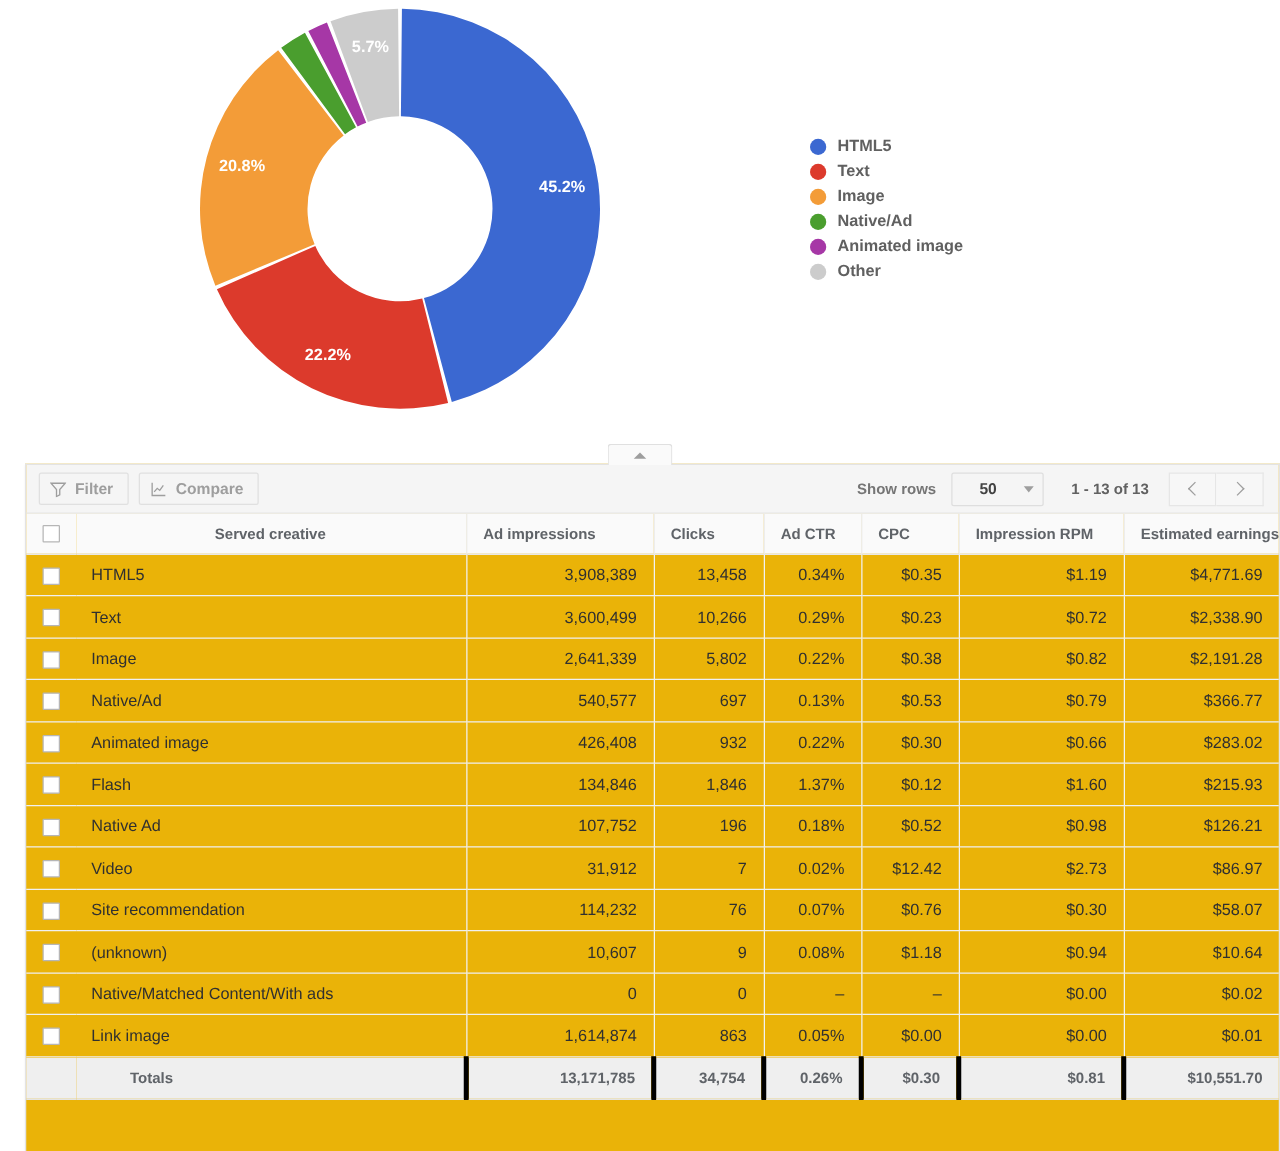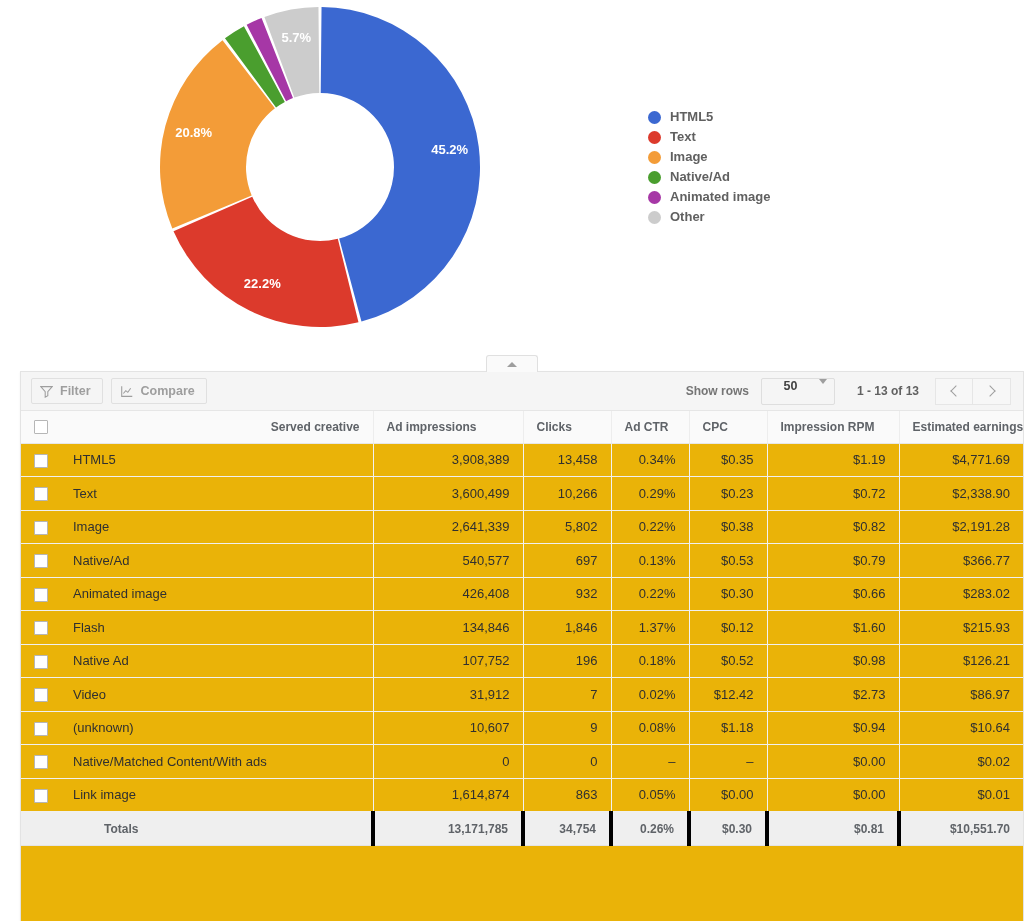--- a/index.html
+++ b/index.html
@@ -131,20 +131,21 @@
     margin-right: 12px;
     white-space: nowrap;
     text-align: right;
   }
   .rows-select {
     width: 74px; height: 27px;
     background: #f5f5f5;
     border: 1px solid #dedede;
     border-radius: 2px;
     display: flex;
+    align-items: center;
     padding: 0 7px 0 0;
     cursor: pointer;
   }
   .rows-select .val {
     flex: 1;
     text-align: center;
     font-size: 12.5px;
     font-weight: 700;
     color: #424242;
   }
@@ -204,21 +205,21 @@
     border-bottom: 1px solid #e8e8e8;
     border-right: 1px solid #ededed;
     font-size: 12px;
     font-weight: 700;
     color: #5f6368;
     padding: 0 13px;
     text-align: left;
     white-space: nowrap;
     cursor: pointer;
   }
-  table.grid th.left { text-align: right; padding-left: 12px; }
+  table.grid th.left { text-align: center; padding-left: 12px; }
   table.grid th.chk  { padding: 0; text-align: center; border-right: none; }
   table.grid th:last-child { border-right: none; }
 
   table.grid td {
     height: 33.5px;
     border-bottom: 1px solid #f0f0f0;
     border-right: 1px solid #f2f2f2;
     font-size: 13px;
     color: #303030;
     padding: 0 13px;
@@ -449,20 +450,30 @@
             <td class="left">Video</td>
             <td>31,912</td>
             <td>7</td>
             <td>0.02%</td>
             <td>$12.42</td>
             <td>$2.73</td>
             <td>$86.97</td>
           </tr>
           <tr>
             <td class="chk"><span class="cbox"></span></td>
+            <td class="left">Site recommendation</td>
+            <td>114,232</td>
+            <td>76</td>
+            <td>0.07%</td>
+            <td>$0.76</td>
+            <td>$0.30</td>
+            <td>$58.07</td>
+          </tr>
+          <tr>
+            <td class="chk"><span class="cbox"></span></td>
             <td class="left">(unknown)</td>
             <td>10,607</td>
             <td>9</td>
             <td>0.08%</td>
             <td>$1.18</td>
             <td>$0.94</td>
             <td>$10.64</td>
           </tr>
           <tr>
             <td class="chk"><span class="cbox"></span></td>

